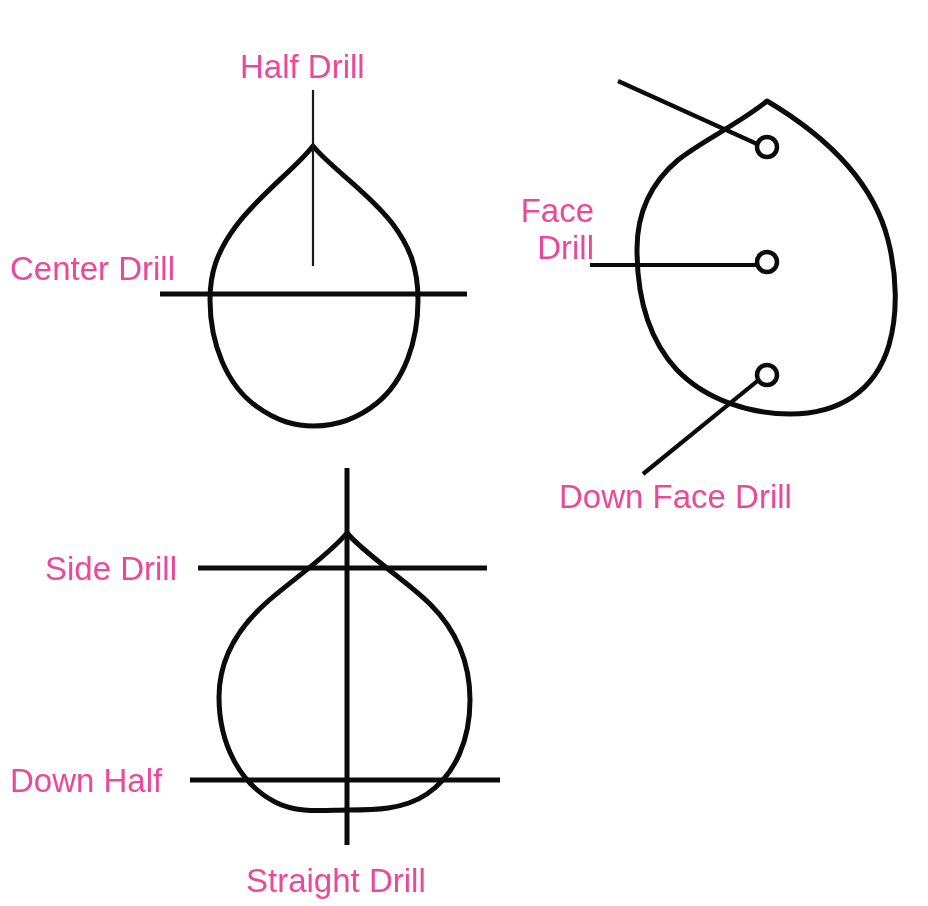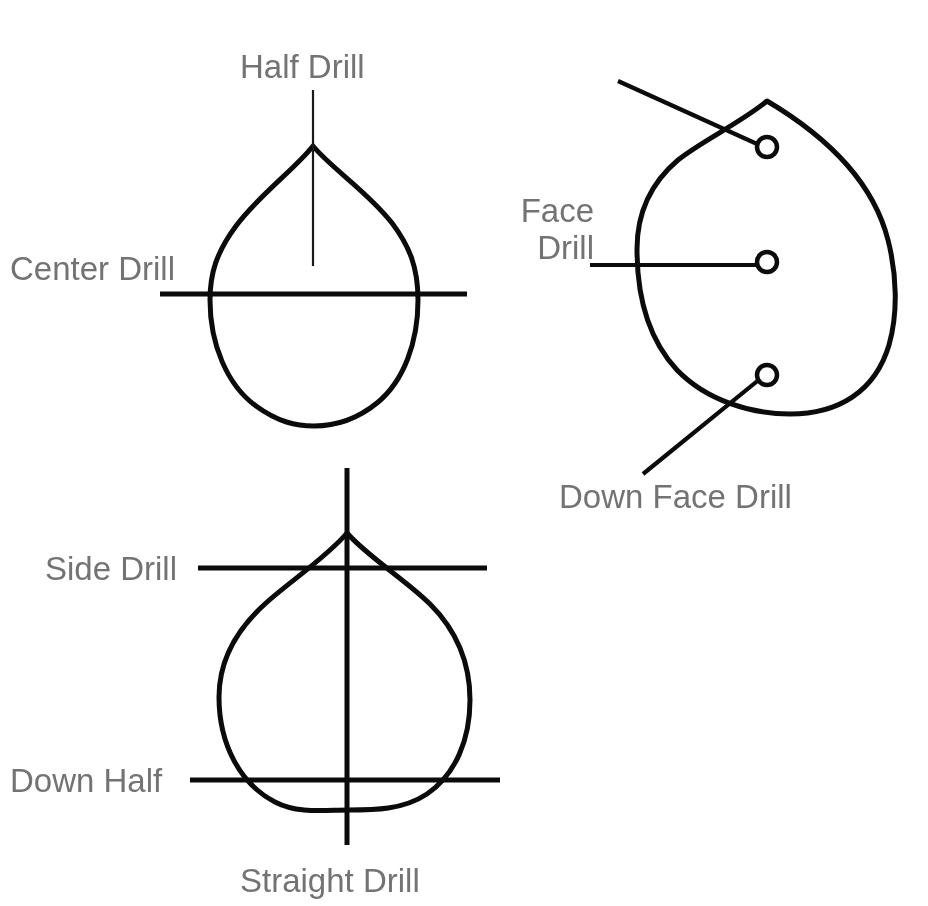--- a/index.html
+++ b/index.html
@@ -47,21 +47,21 @@
     stroke-linecap: butt;
     fill: none;
   }
   .hole-circle {
     fill: #ffffff;
     stroke: #0b0b0b;
     stroke-width: 4.5;
   }
   .fig-label {
     position: absolute;
-    color: #737373;
+    color: #ec4899;
     font-size: 33px;
     line-height: 37px;
     white-space: nowrap;
     letter-spacing: 0px;
     font-weight: 400;
   }
   .label-multiline {
     white-space: normal;
     text-align: right;
   }
@@ -141,15 +141,15 @@
     <span>Face</span>
     <span>Drill</span>
   </div>
 
   <div class="fig-label" style="left:543px; top:478px;margin-left:16px;">Down Face Drill</div>
 
   <div class="fig-label" style="left:45px; top:550px;text-align:right;">Side Drill</div>
 
   <div class="fig-label" style="left:10px; top:762px;">Down Half</div>
 
-  <div class="fig-label" style="left:240px; top:862px;">Straight Drill</div>
+  <div class="fig-label" style="left:246px; top:862px;">Straight Drill</div>
 
 </div>
 
 </body></html>

